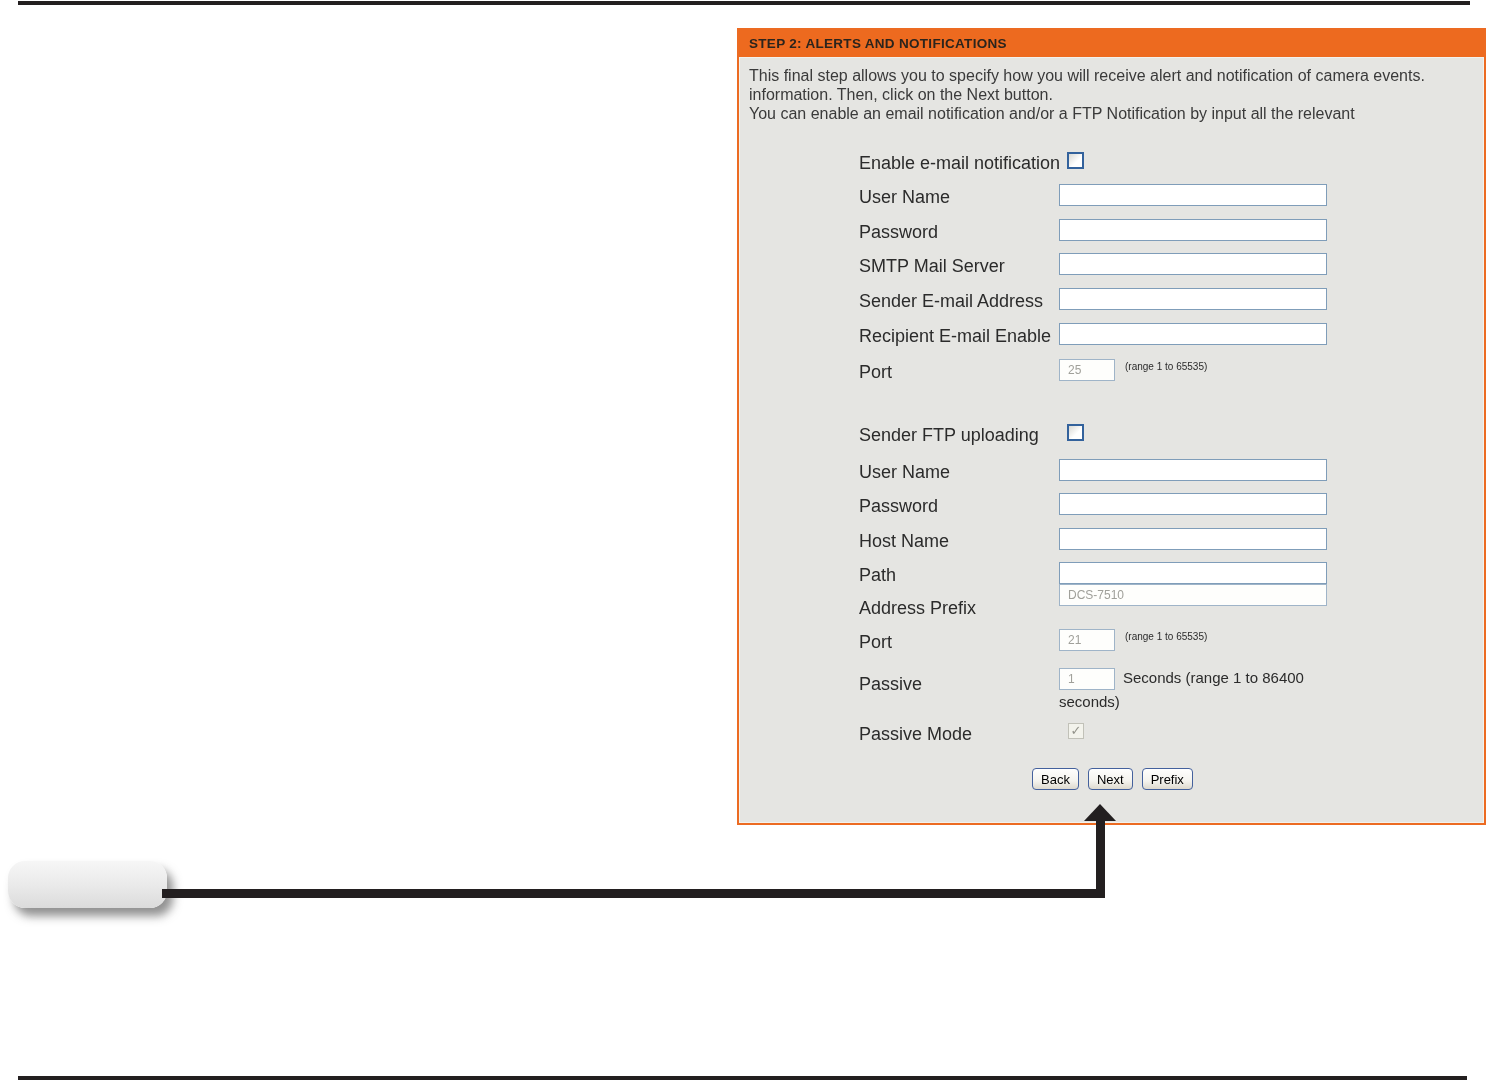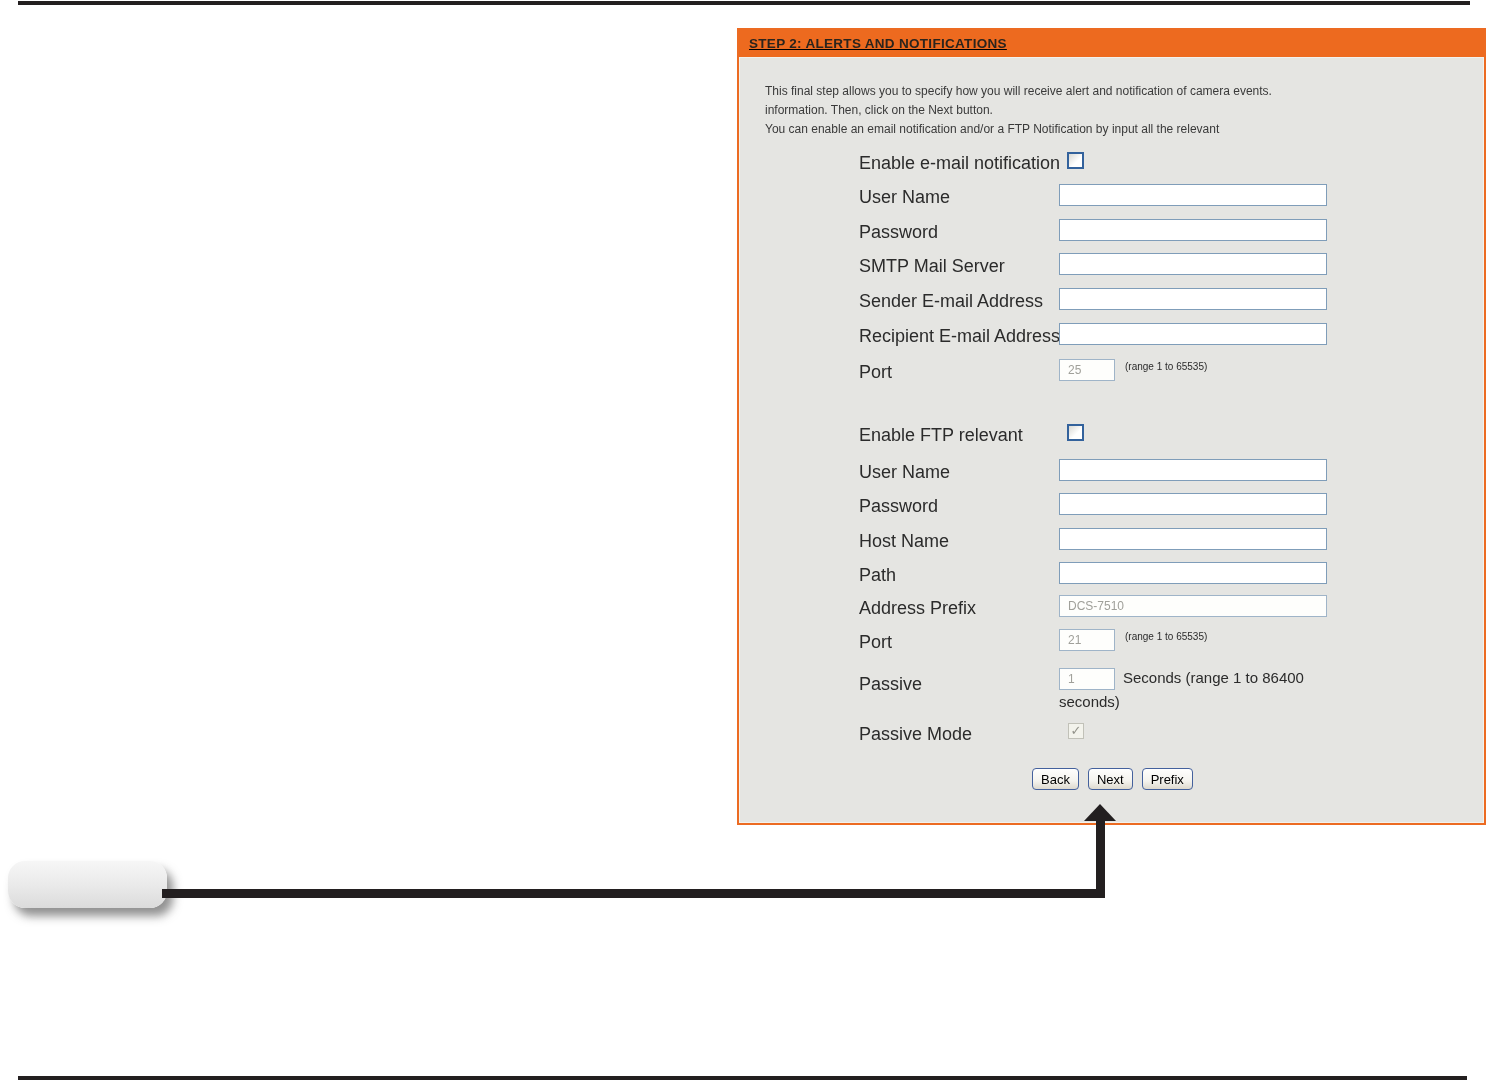--- a/index.html
+++ b/index.html
@@ -4,27 +4,27 @@
 <style>
   html,body{margin:0;padding:0;background:#ffffff;}
   body{font-family:"Liberation Sans","DejaVu Sans",sans-serif;}
   .page{position:relative;width:1489px;height:1081px;background:#ffffff;overflow:hidden;}
 
   .rule{position:absolute;background:#231F20;}
   .rule.top{left:18px;top:1px;width:1452px;height:4px;}
   .rule.bottom{left:18px;top:1076px;width:1449px;height:4px;}
 
   .panel{position:absolute;left:737px;top:28px;width:749px;height:797px;
-         border:2px solid #EC6B22;box-sizing:border-box;background:#6d28d9;text-decoration:underline;}
+         border:2px solid #EC6B22;box-sizing:border-box;background:#6d28d9;}
   .panel-header{height:27px;line-height:27px;background:#ED6A1F;color:#2B241D;
                 font-size:13.5px;font-weight:bold;letter-spacing:.3px;padding-left:10px;}
   .panel-body{position:relative;height:766px;background:#E5E5E2;border:1px solid #F2F1EC;box-sizing:border-box;}
 
-  .intro{position:absolute;left:9px;top:8px;width:710px;margin:16px;
-         font-size:12px;line-height:19px;color:#3A3A3A;}
+  .intro{position:absolute;left:9px;top:8px;width:710px;margin:0;
+         font-size:16px;line-height:19px;color:#3A3A3A;}
 
   .lbl{position:absolute;left:119px;font-size:18px;color:#2B2B2B;white-space:nowrap;}
 
   .ti{position:absolute;left:319px;width:268px;height:22px;box-sizing:border-box;
       border:1px solid #7F9DB9;background:#ffffff;font-family:inherit;font-size:12px;
       color:#303030;padding:2px 8px;}
   .ti.small{width:56px;}
   .ghost{border-color:#9FB4C8;color:#A0A09A;background:#FEFEFC;}
 
   .hint{position:absolute;left:385px;font-size:10px;color:#2B2B2B;white-space:nowrap;}
@@ -80,44 +80,44 @@
 
       <span class="lbl" style="top:164px">Password</span>
       <input class="ti" style="top: 161px;" value="">
 
       <span class="lbl" style="top:198px">SMTP Mail Server</span>
       <input class="ti" style="top: 195px;" value="">
 
       <span class="lbl" style="top:233px">Sender E-mail Address</span>
       <input class="ti" style="top: 230px;" value="">
 
-      <span class="lbl" style="top:268px">Recipient E-mail Address</span>
+      <span class="lbl" style="top:268px">Recipient E-mail Enable</span>
       <input class="ti" style="top: 265px;" value="">
 
       <span class="lbl" style="top:304px">Port</span>
       <input class="ti small ghost" style="top: 301px;" readonly="" value="25">
       <span class="hint" style="top:303px">(range 1 to 65535)</span>
 
-      <span class="lbl" style="top:367px">Enable FTP relevant</span>
+      <span class="lbl" style="top:367px">Sender FTP uploading</span>
       <span class="cb" style="top:366px"></span>
 
       <span class="lbl" style="top:404px">User Name</span>
       <input class="ti" style="top: 401px;" value="">
 
       <span class="lbl" style="top:438px">Password</span>
       <input class="ti" style="top: 435px;" value="">
 
       <span class="lbl" style="top:473px">Host Name</span>
       <input class="ti" style="top: 470px;" value="">
 
       <span class="lbl" style="top:507px">Path</span>
       <input class="ti" style="top: 504px;" value="">
 
       <span class="lbl" style="top:540px">Address Prefix</span>
-      <input class="ti ghost" style="top: 537px;" readonly="" value="DCS-7510">
+      <input class="ti ghost" style="top: 526px;" readonly="" value="DCS-7510">
 
       <span class="lbl" style="top:574px">Port</span>
       <input class="ti small ghost" style="top: 571px;" readonly="" value="21">
       <span class="hint" style="top:573px">(range 1 to 65535)</span>
 
       <span class="lbl" style="top:616px">Passive</span>
       <span class="wrapbox" style="top:608px"><input class="ti small ghost" readonly="" value="1" style=""><span>Seconds  (range 1 to 86400 seconds)</span></span>
 
       <span class="lbl" style="top:666px">Passive Mode</span>
       <span class="cb-disabled" style="top:665px">✓</span>

